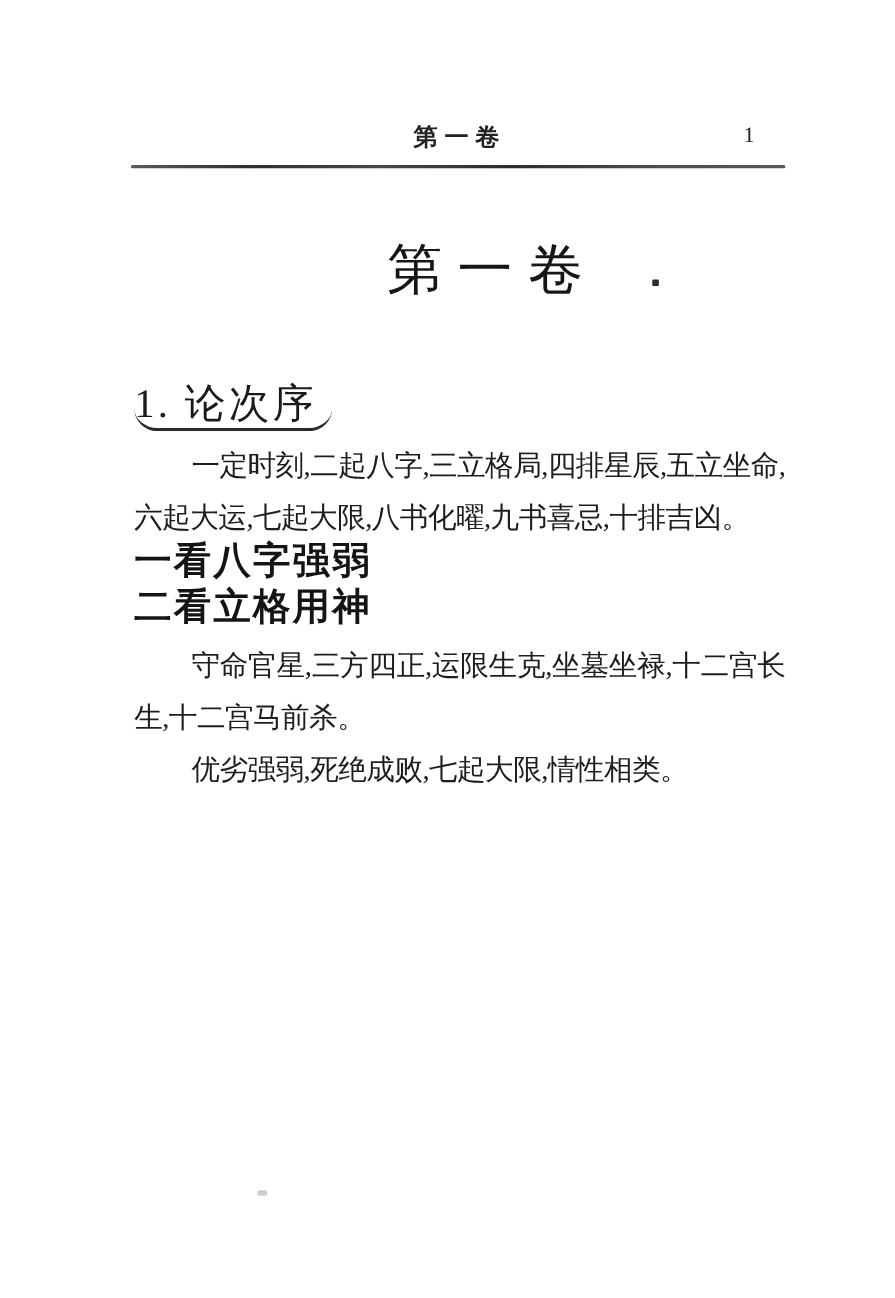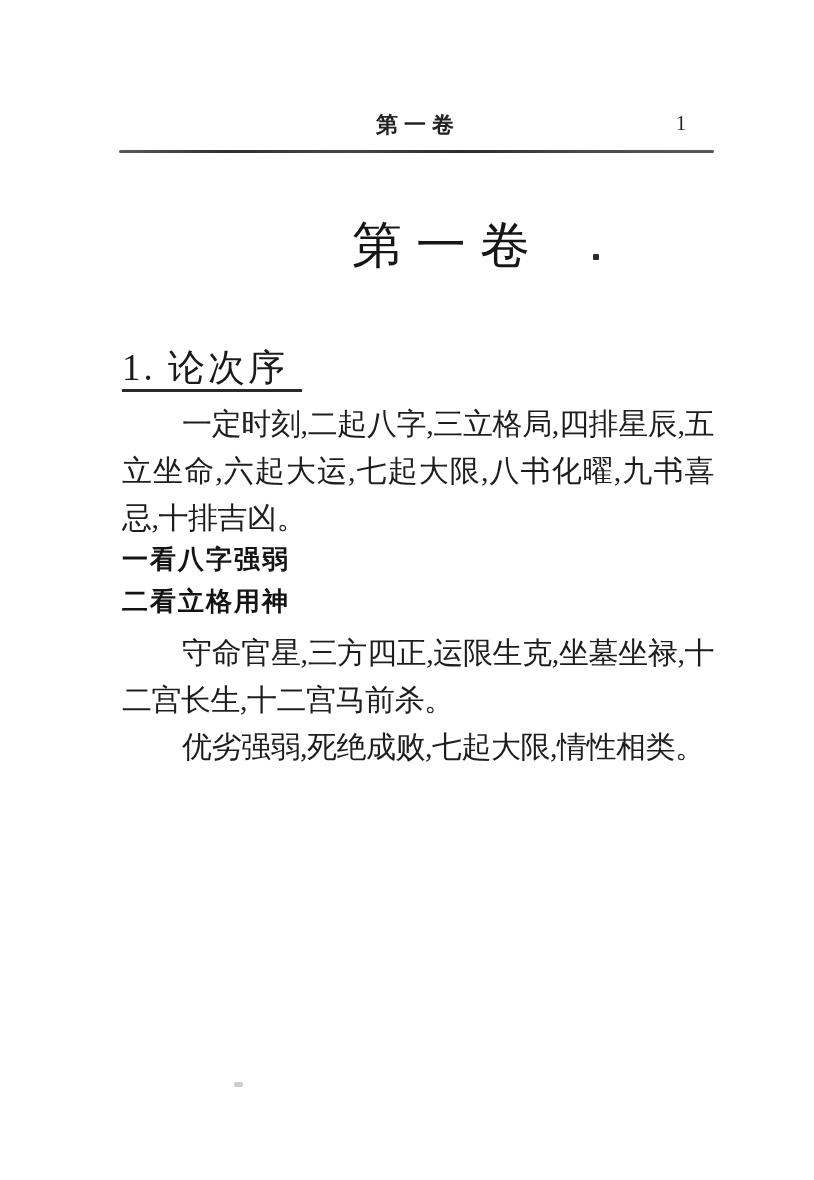--- a/index.html
+++ b/index.html
@@ -1,15 +1,15 @@
 <!DOCTYPE html>
 <html lang="zh" style="--ink: #1e1e1e; --paper: #ffffff;"><head>
 <meta charset="utf-8">
 <style>
-  * { margin: 0; padding: 0; box-sizing: border-box; }
+  * { margin: 0; padding: 0; box-sizing: border-box; border-radius: 31px; }
   html, body { background: #ffffff; }
 
   .page {
     position: relative;
     width: 814px;
     height: 1180px;
     background: var(--paper, #ffffff);
     color: var(--ink, #1e1e1e);
     font-family: "Liberation Serif", "DejaVu Serif", serif;
     overflow: hidden;
@@ -95,33 +95,33 @@
     font-size: 37px;
     font-weight: 500;
     line-height: 36px;
     letter-spacing: 3px;
     border-bottom: 3px solid #2a2a2a;
     padding: 0 14px 3px 0;
     color: #1a1a1a;
   }
 
   .block-paragraph {
-    font-size: 30px;
+    font-size: 26px;
     line-height: 47px;
     letter-spacing: -0.5px;
     text-align: justify;
     text-justify: inter-character;
     text-indent: 2em;
     color: #1d1d1d;
     margin: 0;
   }
 
   .block-heading {
-    font-family: Liberation Serif, serif;
-    font-size: 26px;
+    font-family: Liberation Mono, monospace;
+    font-size: 34px;
     font-weight: 700;
     line-height: 30px;
     letter-spacing: 2px;
     margin: 4px 0 12px;
     color: #141414;
   }
 </style>
 </head>
 <body>
 

